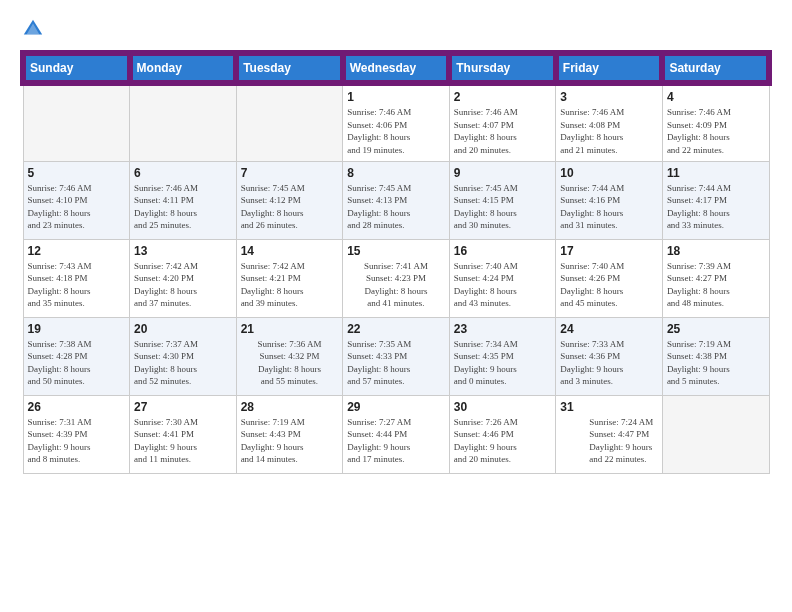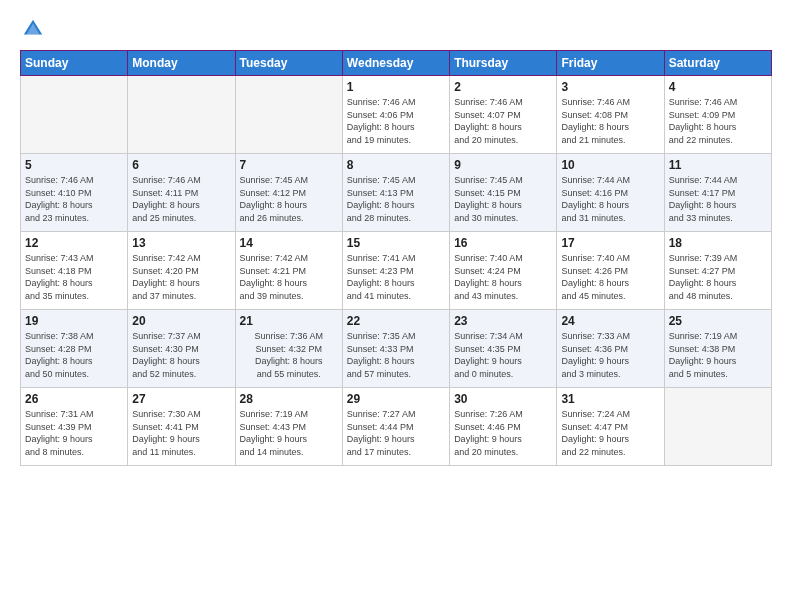--- a/index.html
+++ b/index.html
@@ -57,21 +57,21 @@
       border-collapse: collapse;
       table-layout: fixed;
     }
     .calendar th {
       background-color: #2d7dd2;
       color: #fff;
       font-size: 12px;
       font-weight: bold;
       padding: 5px 4px;
       text-align: left;
-      border: 1px solid #701a75;
+      border: 6px solid #701a75;
     }
     .calendar td {
       border: 1px solid #ccc;
       vertical-align: top;
       padding: 4px 4px;
       font-size: 9.5px;
       color: #333;
       height: 78px;
       background: #fff;
     }
@@ -82,20 +82,21 @@
       font-size: 12px;
       font-weight: bold;
       color: #222;
       margin-bottom: 2px;
       display: block;
     }
     .day-info {
       font-size: 9px;
       color: #444;
       line-height: 1.4;
+      font-family: Liberation Serif, serif;
     }
     .alt-row td {
       background: #f0f4fa;
     }
   </style>
 </head>
 <body>
 
 <div class="page">
   <div class="header">
@@ -233,21 +234,21 @@
           </td>
           <td>
             <span class="day-number">14</span>
             <div class="day-info" style="white-space: pre-line;">Sunrise: 7:42 AM
 Sunset: 4:21 PM
 Daylight: 8 hours
 and 39 minutes.</div>
           </td>
           <td>
             <span class="day-number">15</span>
-            <div class="day-info" style="white-space: pre-line;">Sunrise: 7:41 AM
+            <div class="day-info" style="white-space: pre-line; text-align: center;">Sunrise: 7:41 AM
 Sunset: 4:23 PM
 Daylight: 8 hours
 and 41 minutes.</div>
           </td>
           <td>
             <span class="day-number">16</span>
             <div class="day-info" style="white-space: pre-line;">Sunrise: 7:40 AM
 Sunset: 4:24 PM
 Daylight: 8 hours
 and 43 minutes.</div>
@@ -349,21 +350,21 @@
           </td>
           <td>
             <span class="day-number">30</span>
             <div class="day-info" style="white-space: pre-line;">Sunrise: 7:26 AM
 Sunset: 4:46 PM
 Daylight: 9 hours
 and 20 minutes.</div>
           </td>
           <td>
             <span class="day-number">31</span>
-            <div class="day-info" style="white-space: pre-line;">Sunrise: 7:24 AM
+            <div class="day-info" style="white-space: pre-line; margin-left: 29px;">Sunrise: 7:24 AM
 Sunset: 4:47 PM
 Daylight: 9 hours
 and 22 minutes.</div>
           </td>
           <td class="empty"></td>
         </tr>
       </tbody>
   </table>
 </div>
 

